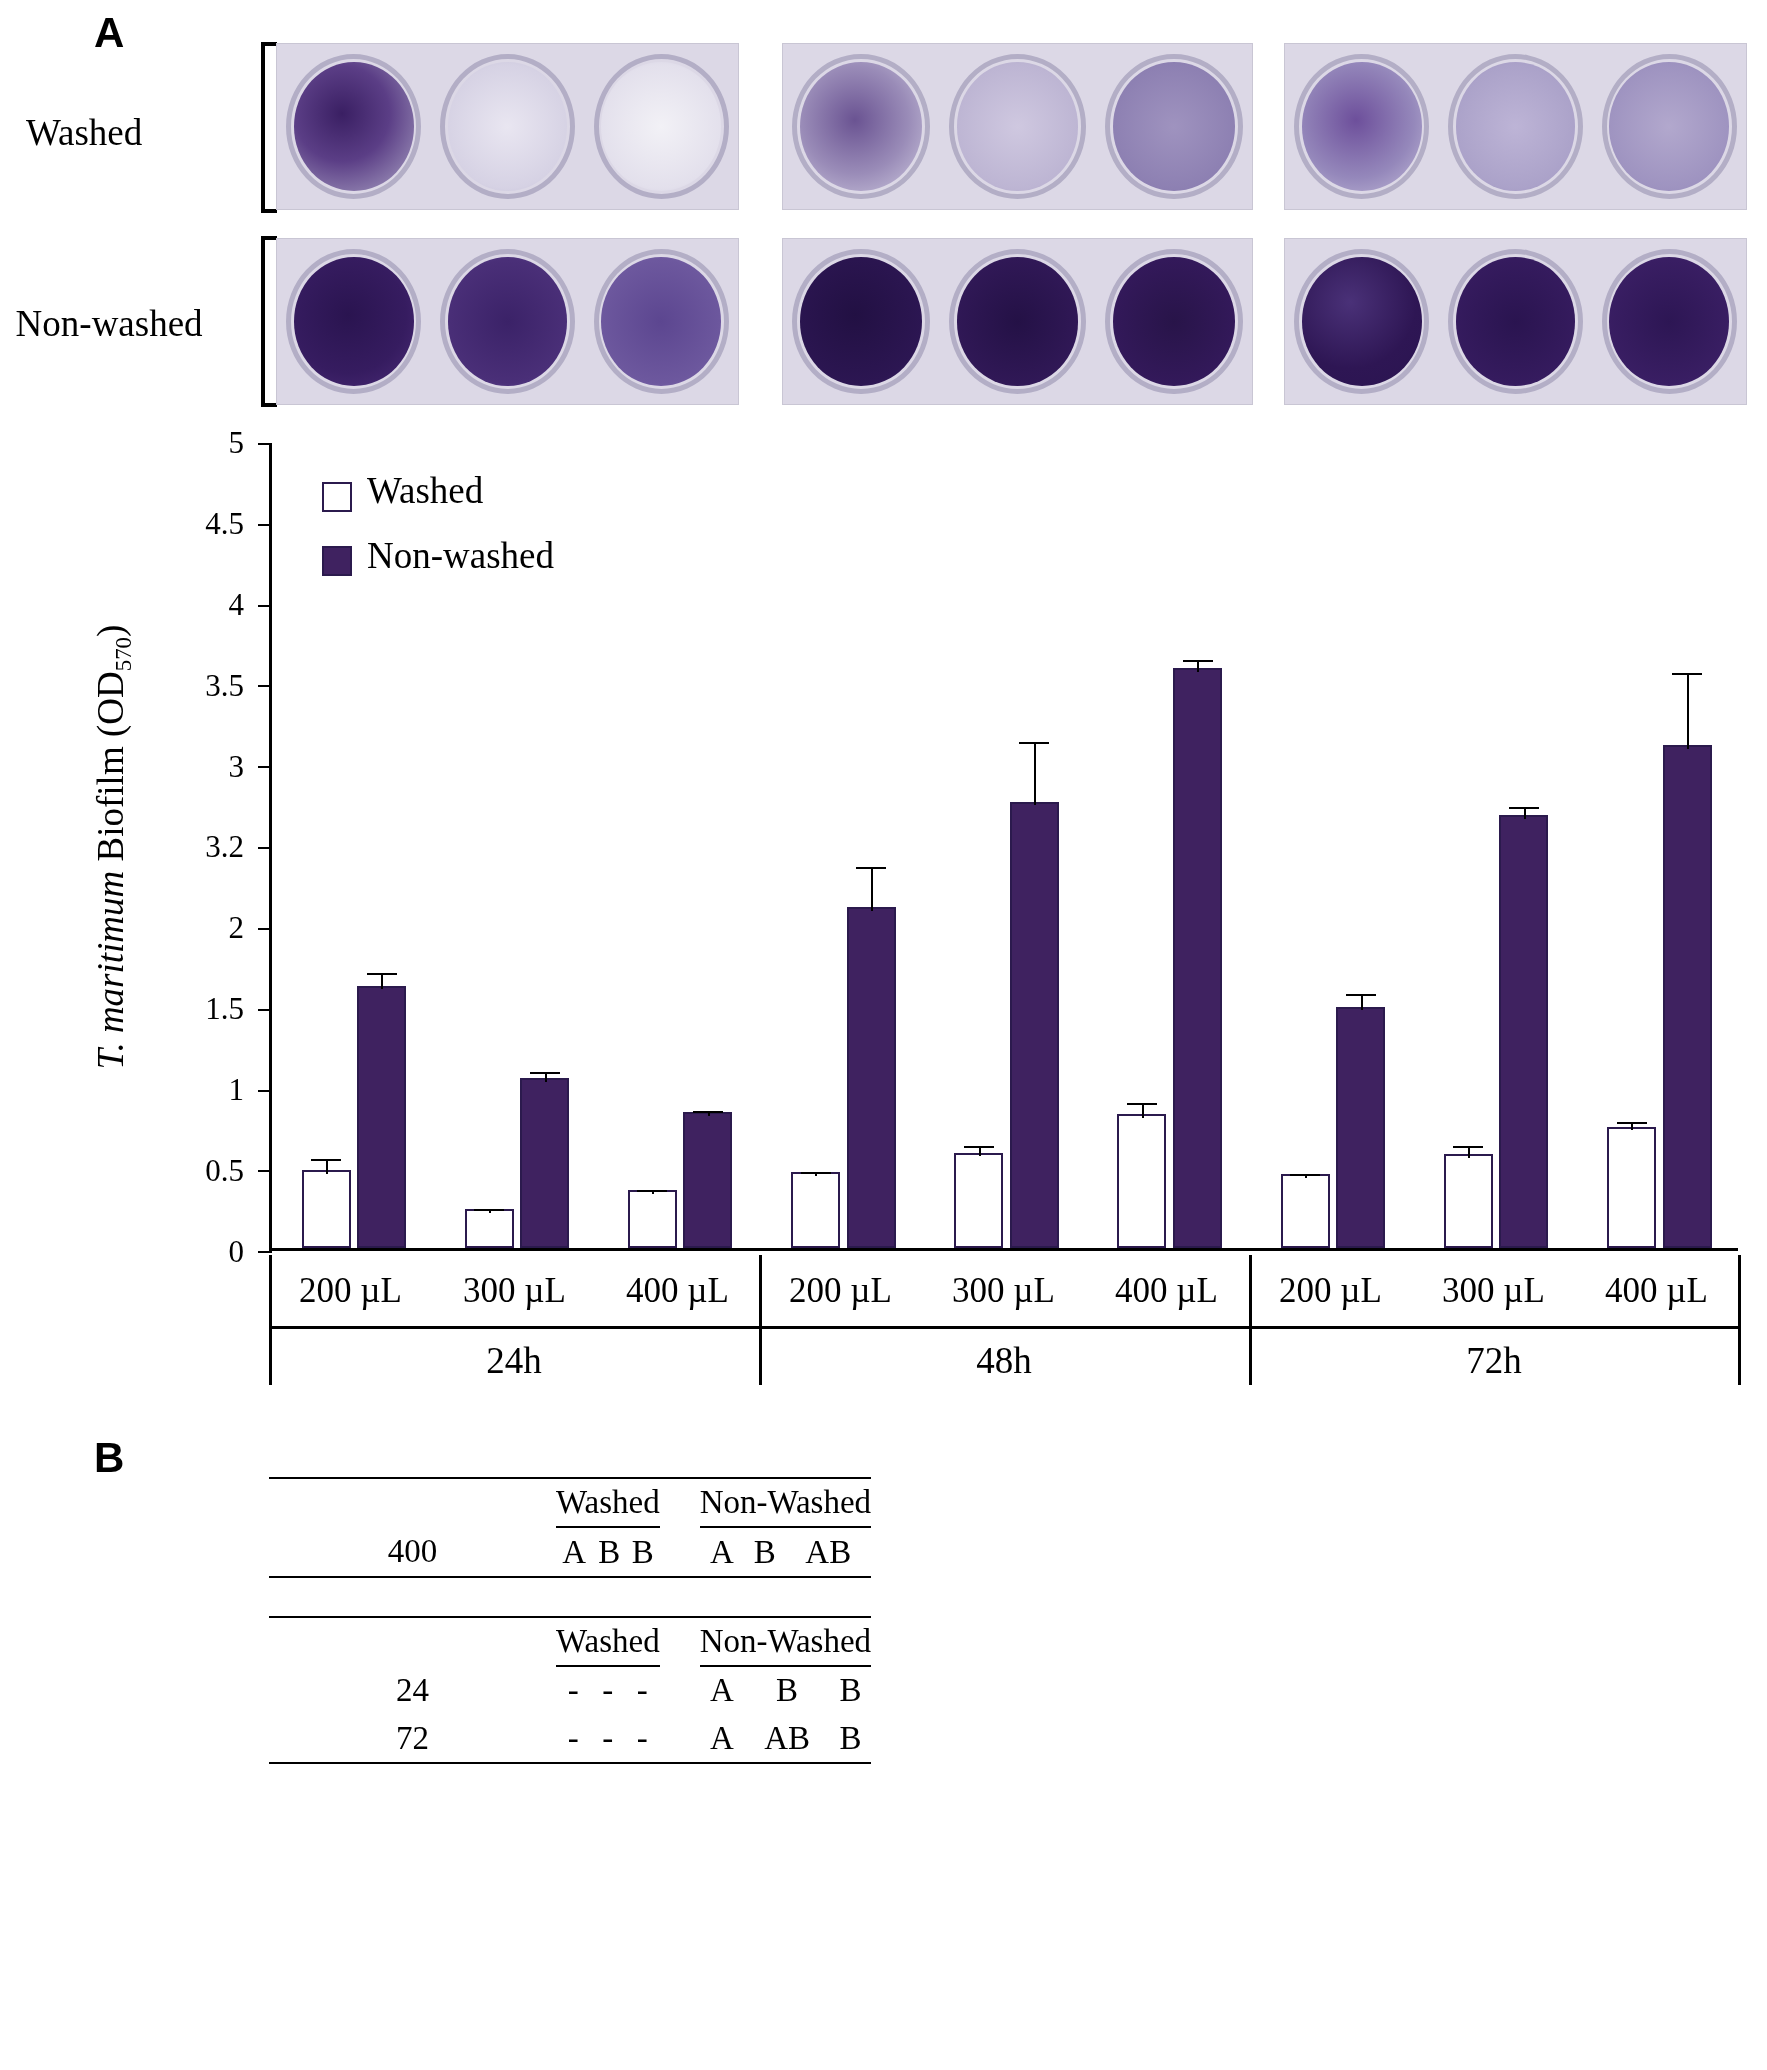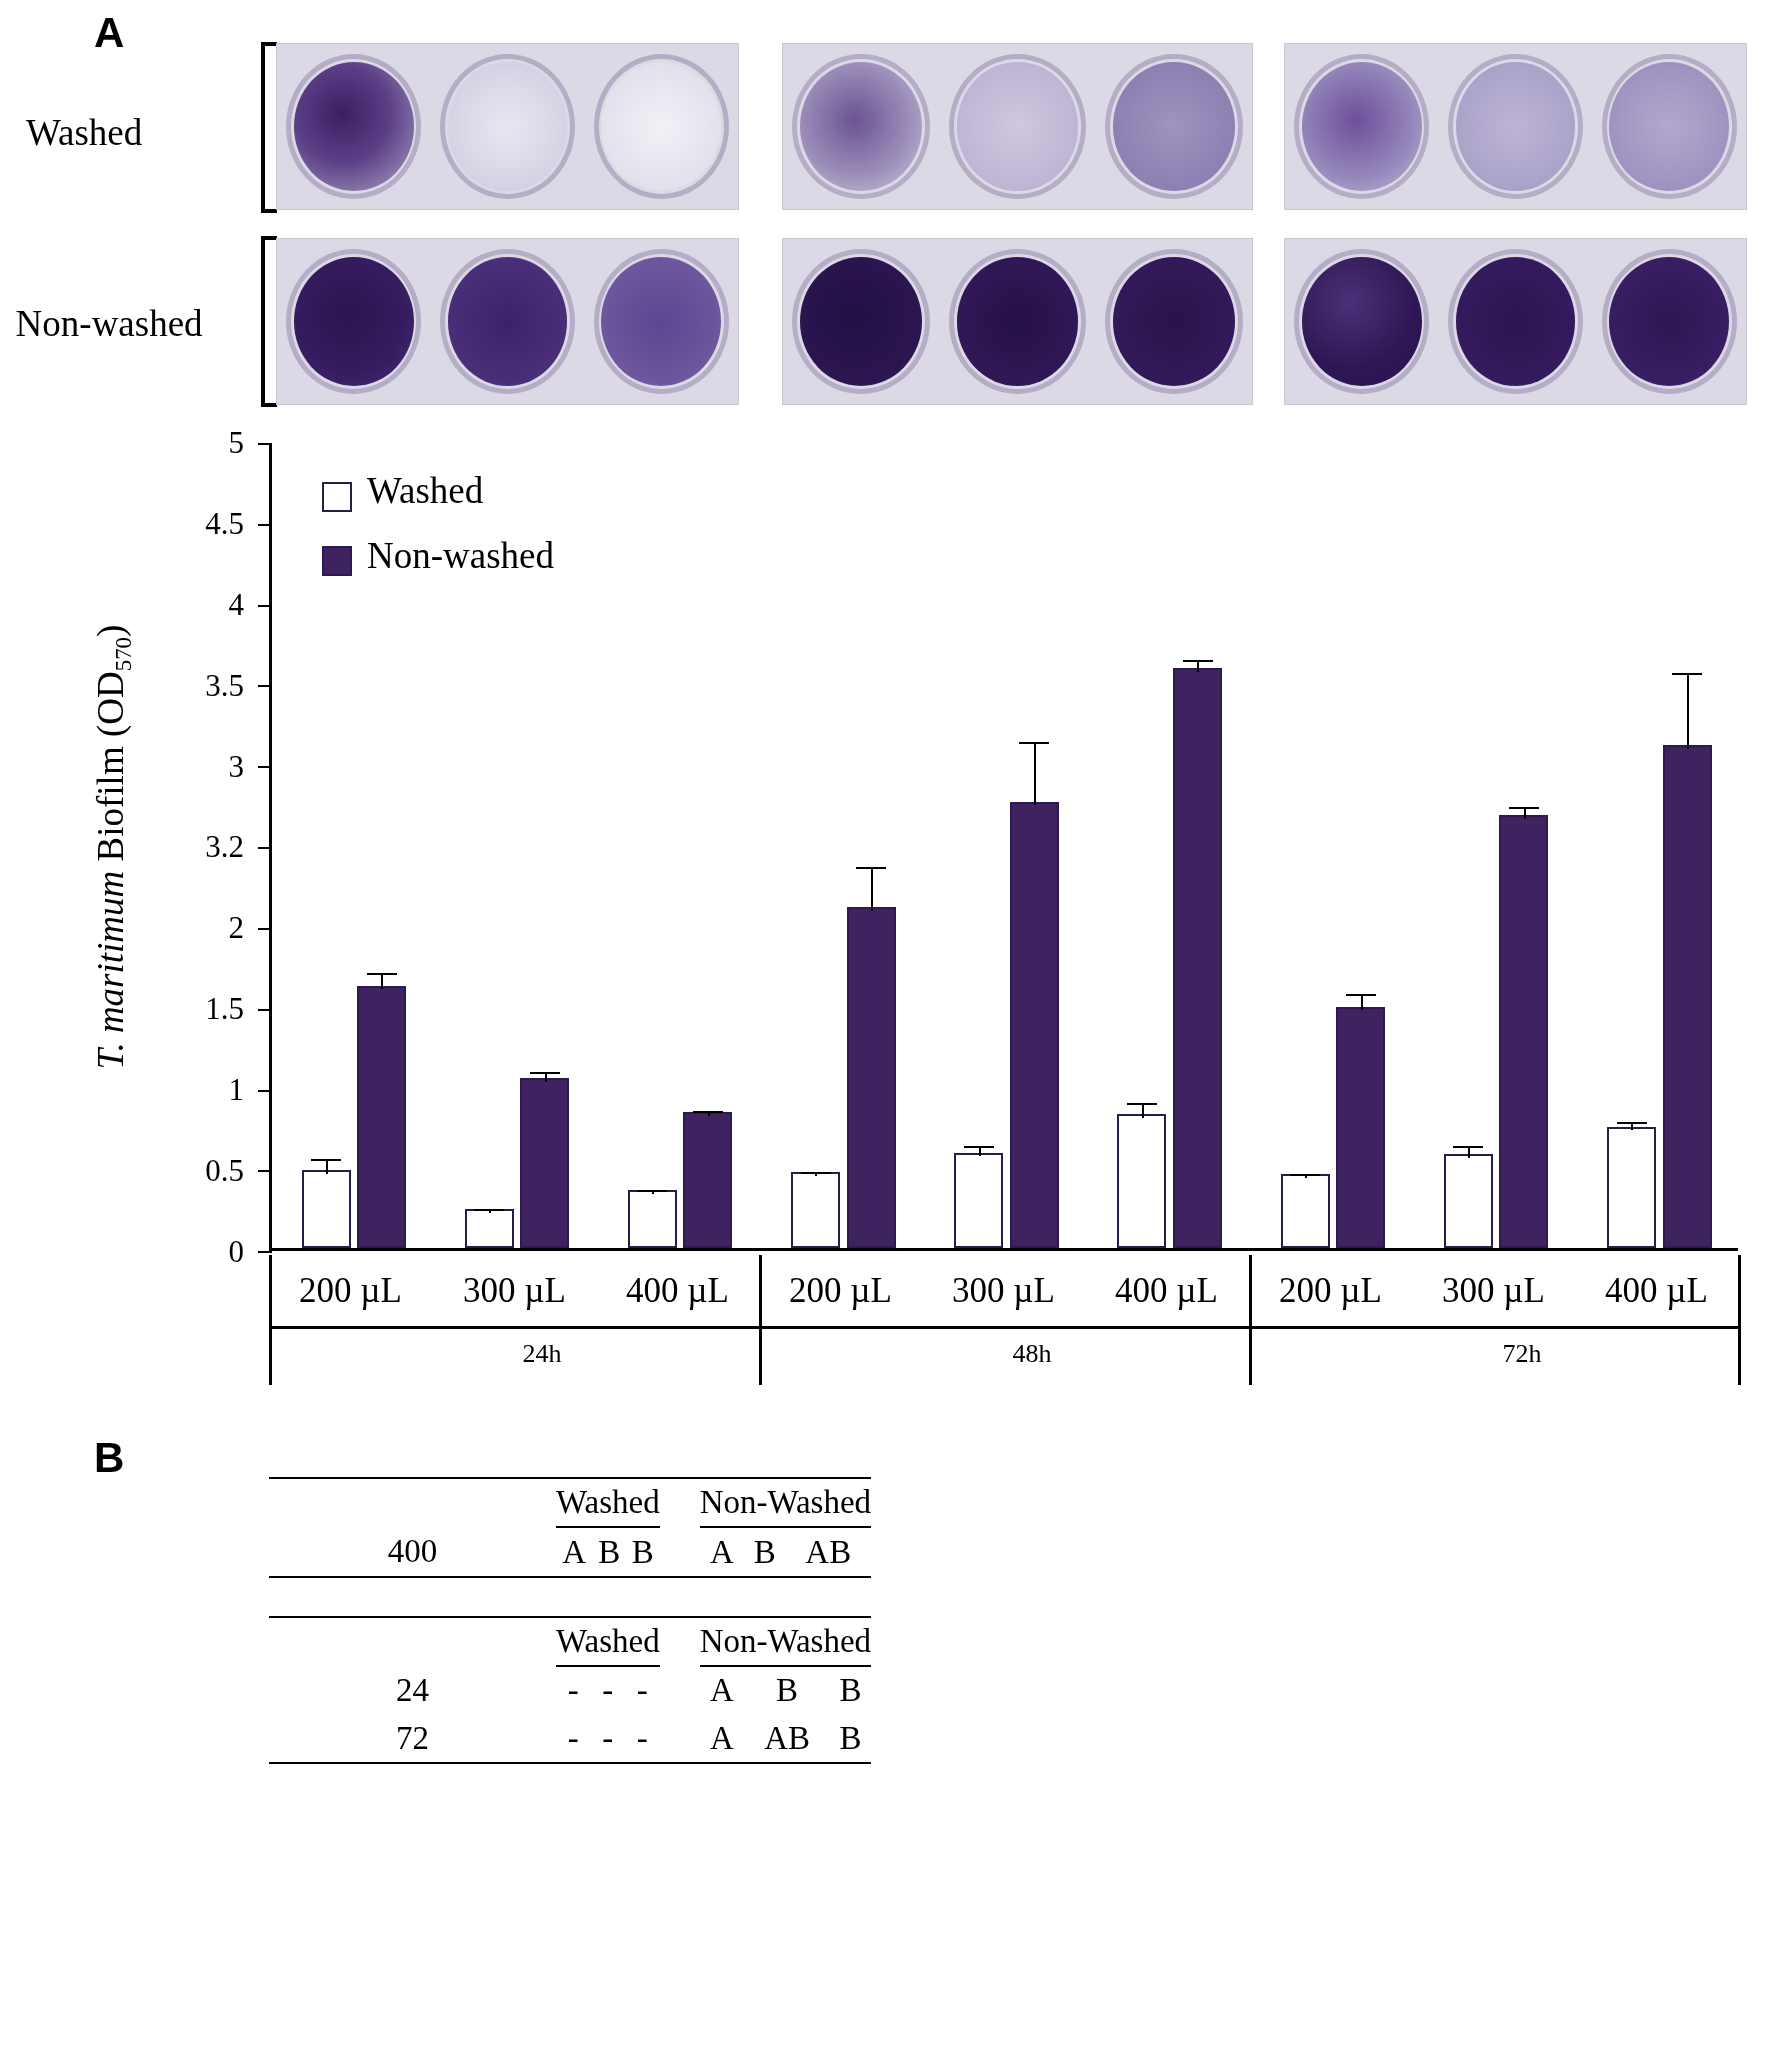--- a/index.html
+++ b/index.html
@@ -23,21 +23,21 @@
   .ytickmark{position:absolute;left:-14px;width:14px;height:0;border-top:2.6px solid #000;}
   .axis-title{position:absolute;font-size:37px;white-space:nowrap;transform-origin:50% 50%;}
   .bar{position:absolute;bottom:0;box-sizing:border-box;border:2.6px solid #2b1a4d;}
   .bar.washed{background:#ffffff;}
   .bar.nonwashed{background:#3f2260;}
   .err{position:absolute;width:0;border-left:2.6px solid #000;}
   .errcap{position:absolute;height:0;border-top:2.6px solid #000;}
   .legend-box{position:absolute;width:29.5px;height:29.5px;border:2.6px solid #2b1a4d;box-sizing:border-box;}
   .legend-text{position:absolute;font-size:37px;}
   .grp-label{position:absolute;font-size:35px;text-align:center;}
-  .time-label{position:absolute;font-size:26px;text-align:center;padding-left:28px;}
+  .time-label{position:absolute;font-size:37px;text-align:center;}
   .sep{position:absolute;border-left:3.5px solid #000;}
   .hline{position:absolute;border-top:3.5px solid #000;}
 
   
   .tables{position:absolute;left:0;top:1477px;width:1768px;}
   table.stat{border-collapse:collapse;font-size:33px;}
   table.stat td,table.stat th{font-weight:normal;text-align:center;padding:5.2px 0;}
   .grp-head{border-bottom:2.6px solid #000;}
   .spacer{width:40px;}
 </style>

